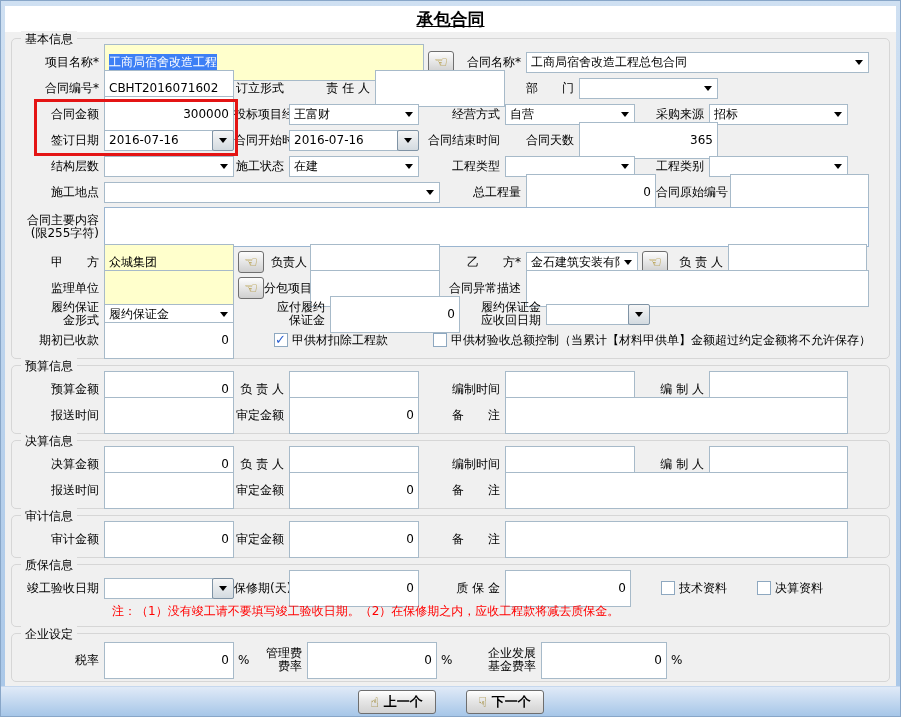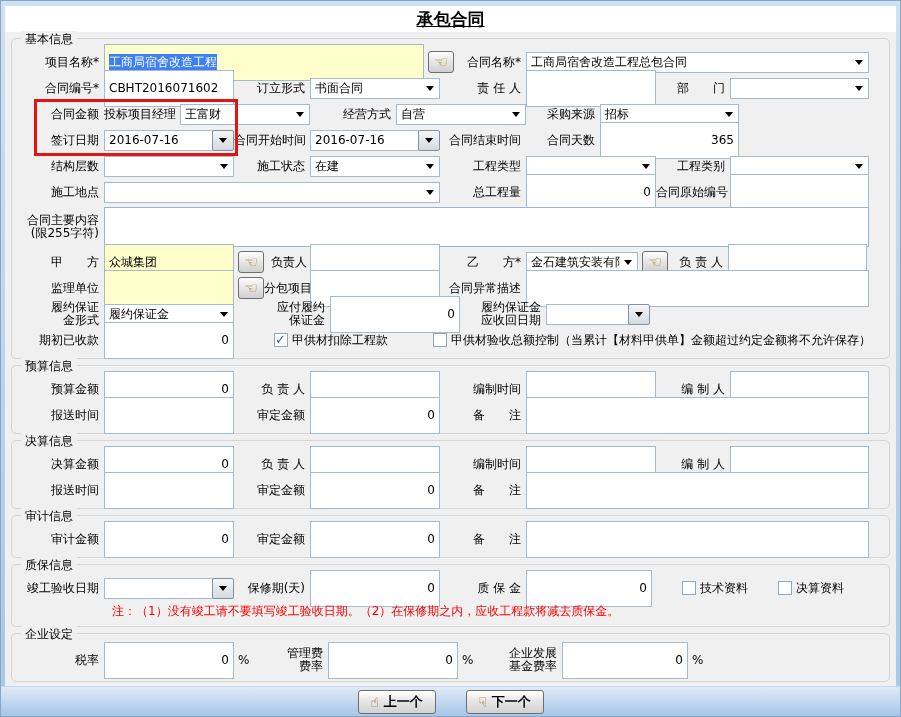--- a/index.html
+++ b/index.html
@@ -42,21 +42,21 @@
             background:linear-gradient(#e0eaf7,#a6c6e8); border-top:1px solid #c6d8ee;
             display:flex; align-items:center; justify-content:center; gap:30px; }
   .btn { min-width:78px; height:24px; padding:0 10px; border:1px solid #6e6e6e; border-radius:3px;
          background:linear-gradient(#ffffff,#e6e6e6 45%,#d2d2d2); display:flex; align-items:center; justify-content:center;
          gap:5px; font-size:13px; font-weight:bold; }
   .hicon { font-size:14px; color:#8a6d00; line-height:1; }
   .hicon.up::after { content:"☝"; }
   .hicon.down::after { content:"☟"; }
   .sel { background:#3d7ff5; color:#fff; }
   
-  .w46{width:46px}.w60{width:60px}.w74{width:74px}.w76{width:76px}.w86{width:86px}
+  .w46{width:46px}.w60{width:60px}.w74{width:74px}.w76{width:55px}.w86{width:86px}
   .w90{width:90px}.w96{width:96px}.w104{width:104px}.w112{width:112px}.w126{width:126px}
   .w130{width:130px}.w139{width:139px}.w320{width:320px}.w336{width:336px}.w343{width:343px}.w765{width:765px}
   .ta { height:40px; background:#fff; border:1px solid #9ab5d0; }
   .ml40{margin-left:40px}.ml45{margin-left:45px}.ml30{margin-left:30px}
 </style>
 </head>
 <body>
 
 <div class="window">
  <div class="frame">
@@ -78,35 +78,32 @@
       <div class="combo w343">
             <span class="cv">工商局宿舍改造工程总包合同</span>
             <i class="arr"></i>
           </div>
     </div>
 
     <div class="row">
       <span class="lbl w90">合同编号*</span>
       <div class="inp w130">CBHT2016071602</div>
       <span class="lbl w76">订立形式</span>
-      <div class="combo w130">
-            <span class="cv">书面合同</span>
-            <i class="arr"></i>
-          </div>
       <span class="lbl w86">责 任 人</span>
       <div class="inp w130"></div>
       <span class="lbl w74">部　　门</span>
       <div class="combo w139">
             <span class="cv"></span>
             <i class="arr"></i>
           </div>
     </div>
 
     <div class="row">
       <span class="lbl w90">合同金额</span>
+      <div class="inp num w130">300000</div>
       <span class="lbl w76">投标项目经理</span>
       <div class="combo w130">
             <span class="cv">王富财</span>
             <i class="arr"></i>
           </div>
       <span class="lbl w86">经营方式</span>
       <div class="combo w130">
             <span class="cv">自营</span>
             <i class="arr"></i>
           </div>

